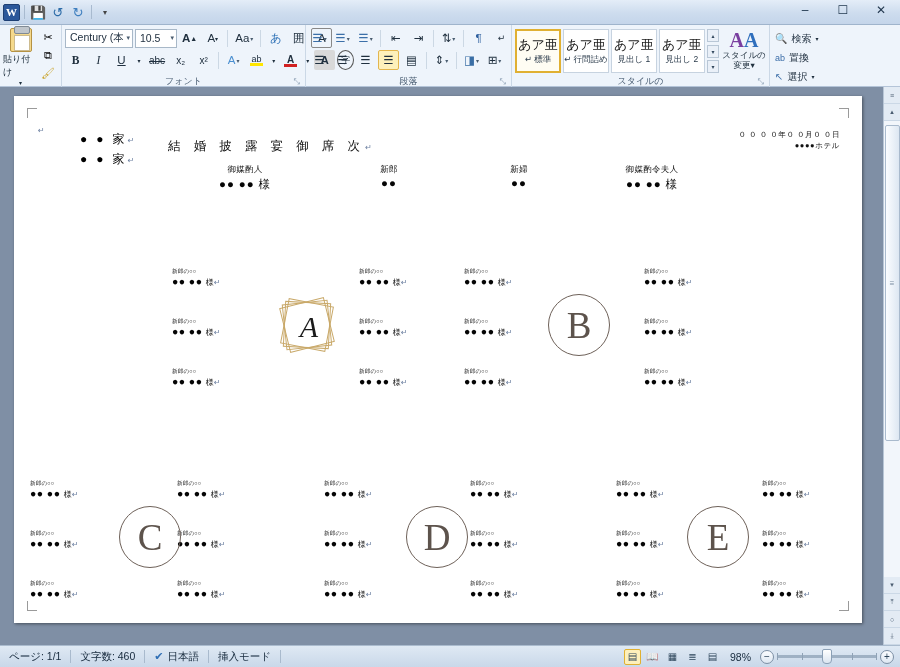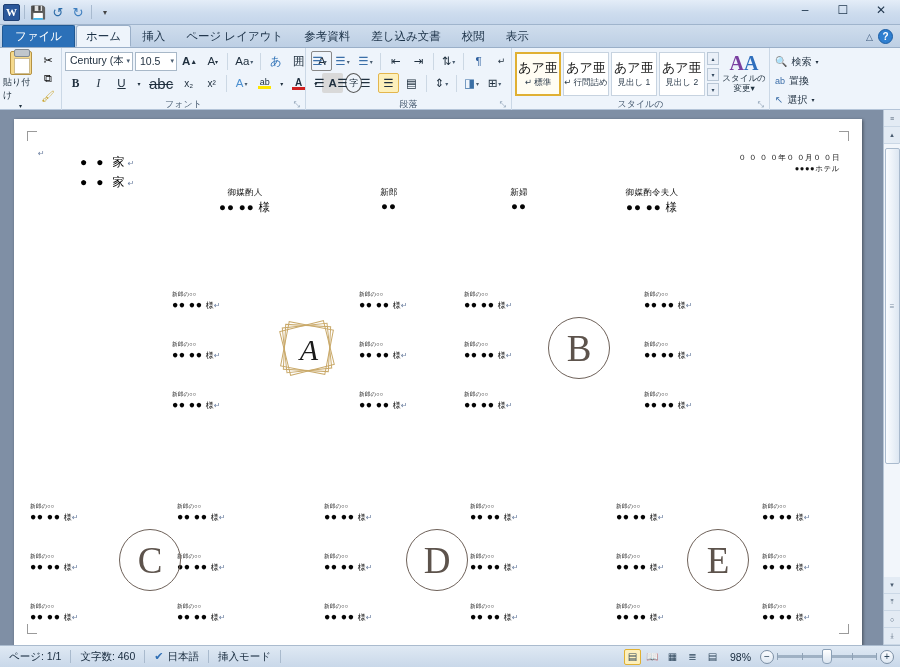--- a/index.html
+++ b/index.html
@@ -339,34 +339,20 @@
       <div class="qsep"></div>
       <div class="qbtn more">▾</div>
     </div>
     <div class="winbtns">
       <div class="winbtn">–</div>
       <div class="winbtn">☐</div>
       <div class="winbtn close">✕</div>
     </div>
   </div>
 
-  <div class="tabstrip">
-    <div class="tab file">ファイル</div>
-    <div class="tab active">ホーム</div>
-    <div class="tab">挿入</div>
-    <div class="tab">ページ レイアウト</div>
-    <div class="tab">参考資料</div>
-    <div class="tab">差し込み文書</div>
-    <div class="tab">校閲</div>
-    <div class="tab">表示</div>
-    <div class="helpbtns">
-      <div class="minribbon">△</div>
-      <div class="helpq">?</div>
-    </div>
-  </div>
 
   <div class="ribbon">
 
     <div class="rgroup" style="width:62px">
       <div class="rgroup-body">
         <div class="bigbtn">
           <div class="clip-glyph"></div>
           <span>貼り付け</span>
           <span style="font-size:6px">▾</span>
         </div>
@@ -405,21 +391,21 @@
           <div class="tbtn">囲</div>
           <div class="tbtn" style="border:1px solid #888">A</div>
         </div>
         <div class="fontrow2">
           <div class="tbtn" style="font-weight:bold;font-family:'Liberation Serif',serif">B</div>
           <div class="tbtn" style="font-style:italic;font-family:'Liberation Serif',serif">I</div>
           <div class="tbtn" style="text-decoration:underline">
               <span>U</span>
             </div>
           <div class="tbtn" style="font-size:6px;width:10px;min-width:10px">▾</div>
-          <div class="tbtn" style="text-decoration:line-through;font-size:15px">abc</div>
+          <div class="tbtn" style="text-decoration:line-through;font-size:10px">abc</div>
           <div class="tbtn" style="font-size:10px">x₂</div>
           <div class="tbtn" style="font-size:10px">x²</div>
           <div class="vsep"></div>
           <div class="tbtn" style="color:#4a8fd0">A<span class="ar">▾</span></div>
           <div class="tbtn" style="flex-direction:column">
             <span style="font-size:9px">ab</span>
               <span class="underbar" style="background:#ffe600"></span>
           </div>
           <div class="tbtn" style="font-size:6px;width:9px;min-width:9px">▾</div>
           <div class="tbtn" style="flex-direction:column">
@@ -535,20 +521,21 @@
         <div class="pagecorner mark-tl"></div>
         <div class="pagecorner mark-tr"></div>
         <div class="pagecorner mark-bl"></div>
         <div class="pagecorner mark-br"></div>
 
         <span class="pilc" style="position:absolute;left:24px;top:30px">↵</span>
 
         <div class="house" style="top:35px"><span>● ● 家</span><span class="pilc">↵</span></div>
         <div class="house" style="top:55px"><span>● ● 家</span><span class="pilc">↵</span></div>
 
+        <div class="title-main" style="top:42px;left:154px"><span>結 婚 披 露 宴 御 席 次</span><span class="pilc">↵</span></div>
 
         <div class="datebox" style="top:33px">
           <div>０ ０ ０ ０年０ ０月０ ０日</div>
           <div>●●●●ホテル</div>
         </div>
 
         <div class="person" style="left:176px;top:68px;width:110px">
           <div class="ptitle">御媒酌人</div>
           <div class="pname">●● ●● 様</div>
         </div>

